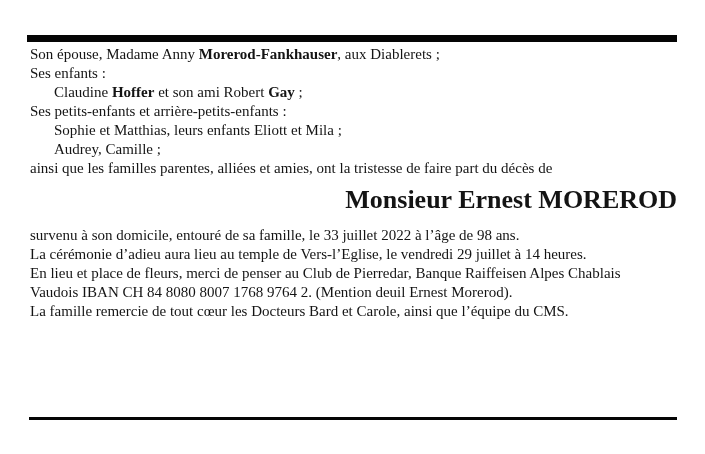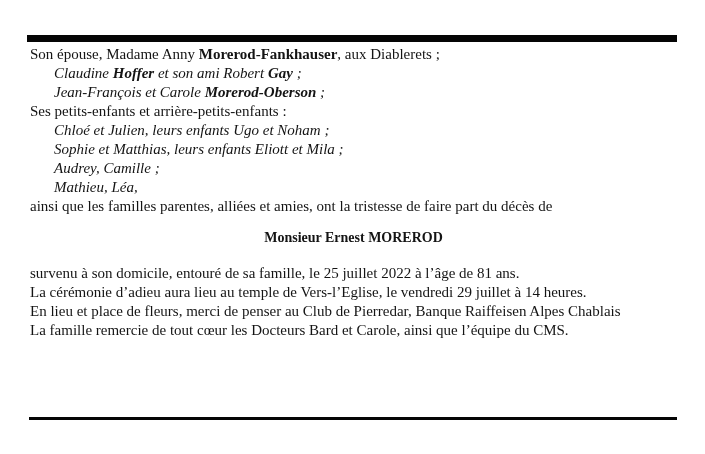--- a/index.html
+++ b/index.html
@@ -43,53 +43,51 @@
     top: 45px;
     width: 647px;
     font-size: 15px;
     line-height: 19px;
   }
   .line {
     white-space: nowrap;
   }
   .line.indent {
     padding-left: 24px;
-    font-style: italic;
   }
   .b {
     font-weight: bold;
   }
   .title {
-    font-size: 14px;
+    font-size: 26px;
     line-height: 28px;
     font-weight: bold;
-    text-align: center;
+    text-align: right;
     margin: 8px 0 12px 0;
     white-space: nowrap;
   }
 </style>
 </head>
 <body>
 
 <div class="page">
   <div class="top-rule"></div>
   <div class="notice-body">
     <div>
         <div class="line"><span class="">Son épouse, Madame Anny </span><span class="b">Morerod-Fankhauser</span><span class="">, aux Diablerets ;</span></div>
+        <div class="line"><span class="">Ses enfants :</span></div>
         <div class="line indent"><span class="">Claudine </span><span class="b">Hoffer</span><span class=""> et son ami Robert </span><span class="b">Gay</span><span class=""> ;</span></div>
-        <div class="line indent"><span class="">Jean-François et Carole </span><span class="b">Morerod-Oberson</span><span class=""> ;</span></div>
         <div class="line"><span class="">Ses petits-enfants et arrière-petits-enfants :</span></div>
-        <div class="line indent"><span class="">Chloé et Julien, leurs enfants Ugo et Noham ;</span></div>
         <div class="line indent"><span class="">Sophie et Matthias, leurs enfants Eliott et Mila ;</span></div>
         <div class="line indent"><span class="">Audrey, Camille ;</span></div>
-        <div class="line indent"><span class="">Mathieu, Léa,</span></div>
         <div class="line"><span class="">ainsi que les familles parentes, alliées et amies, ont la tristesse de faire part du décès de</span></div>
       </div>
     <div class="title">Monsieur Ernest MOREROD</div>
     <div>
-        <div class="line"><span class="">survenu à son domicile, entouré de sa famille, le 25 juillet 2022 à l’âge de 81 ans.</span></div>
+        <div class="line"><span class="">survenu à son domicile, entouré de sa famille, le 33 juillet 2022 à l’âge de 98 ans.</span></div>
         <div class="line"><span class="">La cérémonie d’adieu aura lieu au temple de Vers-l’Eglise, le vendredi 29 juillet à 14 heures.</span></div>
         <div class="line"><span class="">En lieu et place de fleurs, merci de penser au Club de Pierredar, Banque Raiffeisen Alpes Chablais</span></div>
+        <div class="line"><span class="">Vaudois IBAN CH 84 8080 8007 1768 9764 2. (Mention deuil Ernest Morerod).</span></div>
         <div class="line"><span class="">La famille remercie de tout cœur les Docteurs Bard et Carole, ainsi que l’équipe du CMS.</span></div>
       </div>
   </div>
   <div class="bottom-rule"></div>
 </div>
 
 </body></html>

